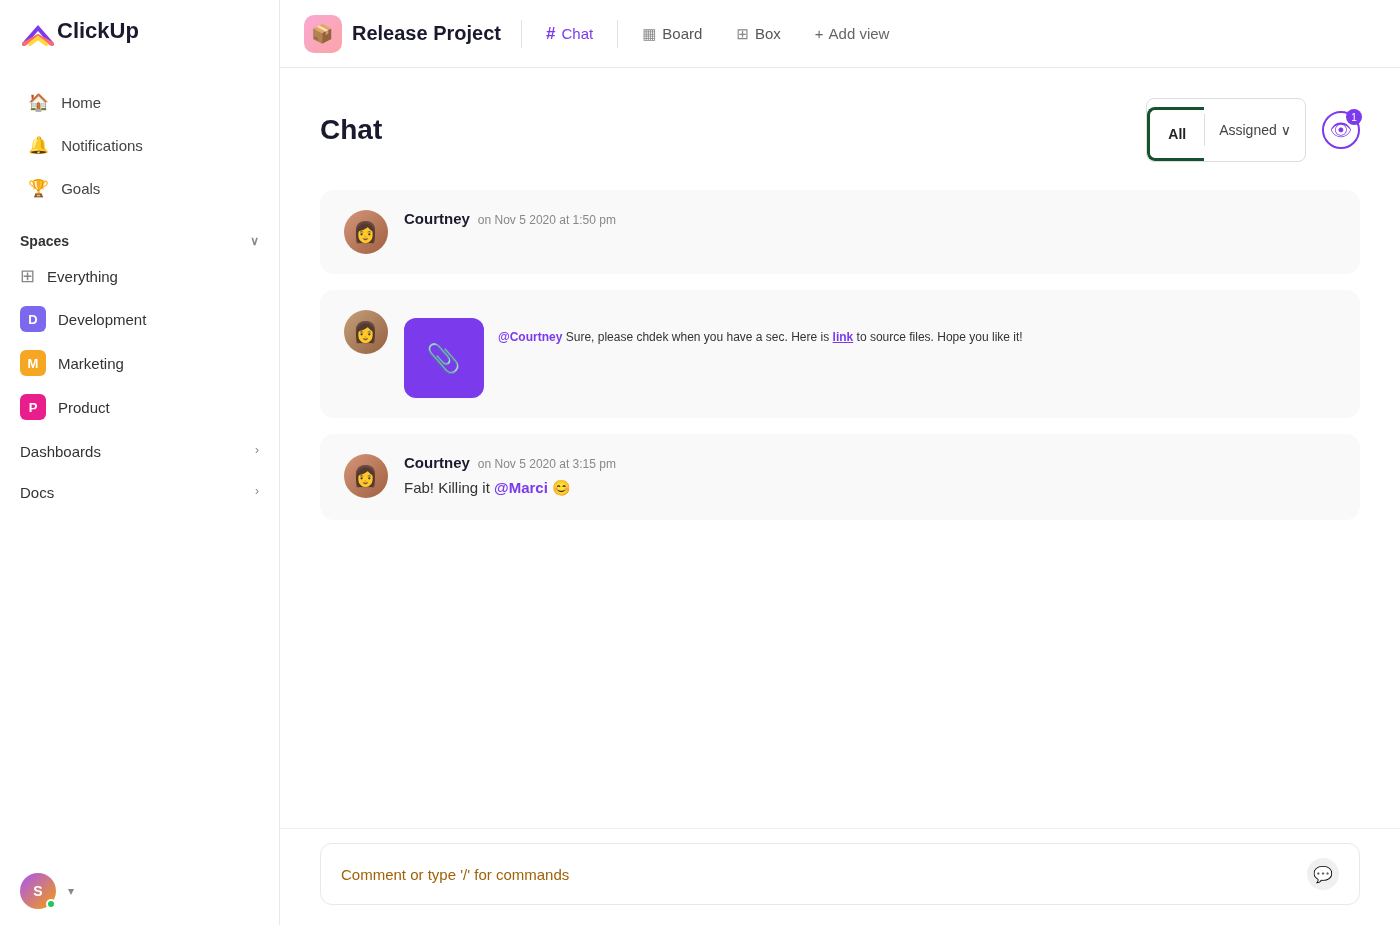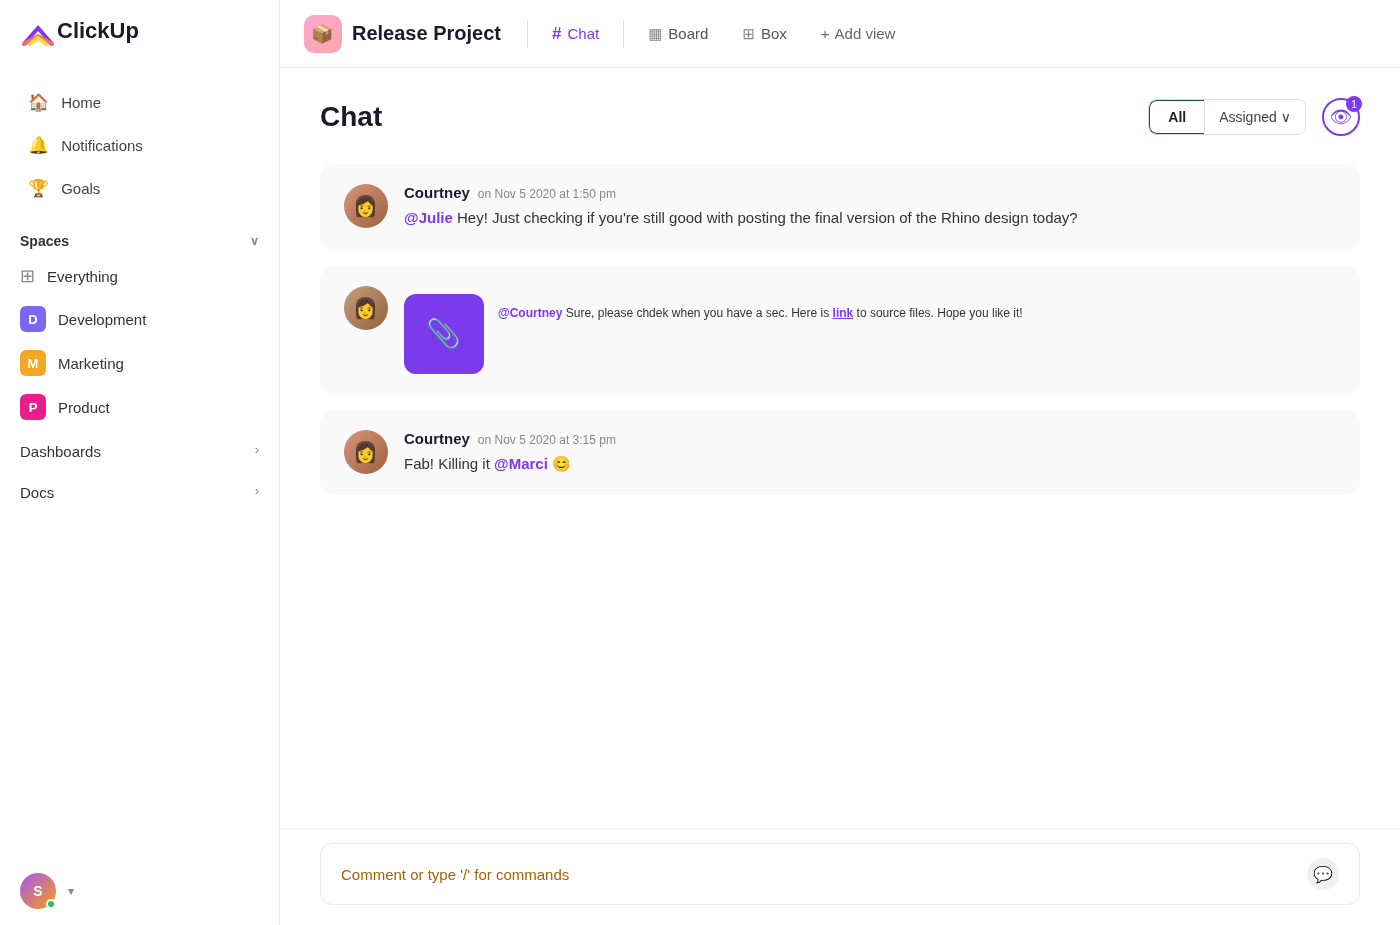--- a/index.html
+++ b/index.html
@@ -163,21 +163,21 @@
       display: flex;
       align-items: center;
       justify-content: center;
       font-size: 18px;
       margin-right: 4px;
     }
     .project-title {
       font-size: 20px;
       font-weight: 700;
       color: #1a1a2e;
-      margin-right: 16px;
+      margin-right: 10px;
     }
     .tab-divider { width: 1px; height: 28px; background: #e0e0e0; margin: 0 4px; }
     .topbar-tab {
       display: flex;
       align-items: center;
       gap: 6px;
       padding: 8px 14px;
       border-radius: 8px;
       cursor: pointer;
       font-size: 15px;
@@ -211,26 +211,27 @@
       align-items: center;
       justify-content: space-between;
       margin-bottom: 28px;
     }
     .chat-title {
       font-size: 28px;
       font-weight: 700;
       color: #1a1a2e;
     }
     .filter-btn {
-      padding: 8px 18px;
-      border: 1px solid #14532d;
+      padding: 16px 18px;
+      border: 3px solid #14532d;
       background: #fff;
       cursor: pointer;
       font-size: 14px;
       color: #333;
+      margin-top: 8px;
     }
     .filter-btn.active {
       background: #fff;
       font-weight: 600;
       color: #222;
     }
     .filter-btn:first-child { border-radius: 8px 0 0 8px; border-right: none; }
     .filter-btn-group {
       display: flex;
       align-items: center;
@@ -505,24 +506,20 @@
 
     <div class="messages-area">
 
       <div class="message-card">
         <div class="face-avatar avatar-courtney" style="background:linear-gradient(135deg,#d4957a,#a06040);">👩</div>
         <div class="message-body">
           <div class="message-meta">
             <span class="message-author">Courtney</span>
             <span class="message-time">on Nov 5 2020 at 1:50 pm</span>
           </div>
-          <p class="message-text">
-            <span class="mention">@Julie</span>
-            <span> Hey! Just checking if you're still good with posting the final version of the Rhino design today?</span>
-          </p>
         </div>
       </div>
 
       <div class="message-card">
         <div class="face-avatar avatar-julie" style="background:linear-gradient(135deg,#c4a07a,#956040);">👩</div>
         <div class="message-body">
           <div class="attachment-row">
             <div class="attachment-thumb">📎</div>
             <p class="attachment-text">
               <span class="mention">@Courtney</span>

